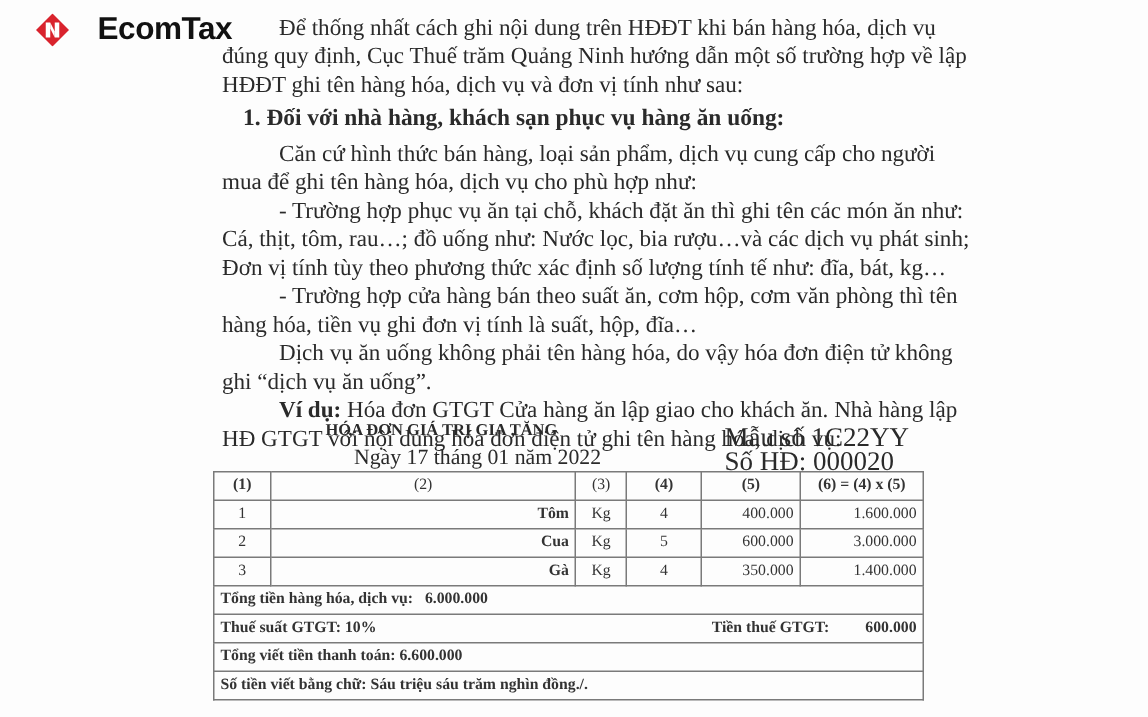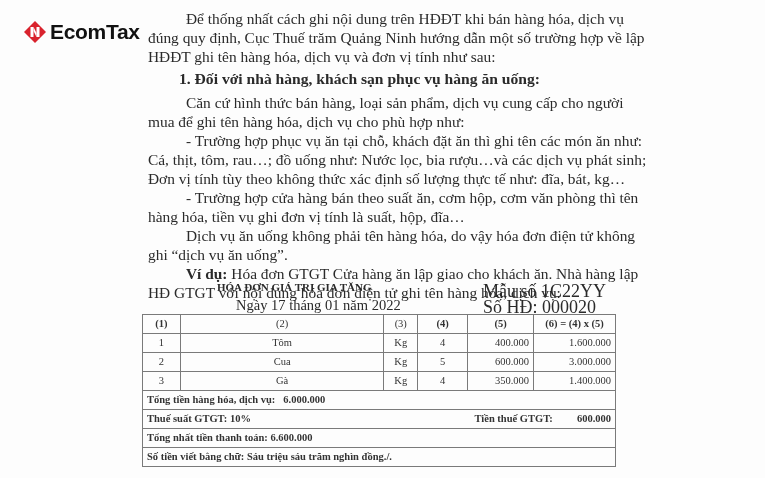--- a/index.html
+++ b/index.html
@@ -3,53 +3,53 @@
   <meta charset="utf-8">
   <style>
     html, body { margin: 0; padding: 0; }
     body {
       width: 765px; height: 478px; overflow: hidden;
       background: #fdfdfd; position: relative;
       font-family: "Liberation Serif", "DejaVu Serif", serif;
       color: #2a2a2a;
     }
     .logo {
-      position: absolute; left: 24px; top: 20px;
-      display: flex; align-items: center; gap: 4px;
+      position: absolute; left: 24px; top: 8px;
+      display: flex; align-items: center; gap: 19px;
     }
     .logo svg { width: 22px; height: 22px; display: block; }
     .logo-text {
       font-family: "Liberation Sans", "DejaVu Sans", sans-serif;
       font-weight: bold; font-size: 21px; color: #111; letter-spacing: -0.3px;
     }
     .doc { position: absolute; left: 148px; top: 0; width: 475px; font-size: 15.4px; line-height: 18.4px; }
     .line { white-space: nowrap; position: absolute; left: 0; }
     .ind { padding-left: 38px; }
     .bold { font-weight: bold; }
-    .heading { font-weight: bold; font-size: 15.6px; margin-left: 17px; }
+    .heading { font-weight: bold; font-size: 15.6px; }
 
     .inv-title { position: absolute; font-weight: bold; font-size: 11px; white-space: nowrap; }
     .inv-date { position: absolute; font-size: 14.5px; white-space: nowrap; text-align: center; }
     .inv-meta { position: absolute; font-size: 18px; white-space: nowrap; }
 
     table.invoice {
       position: absolute; left: 142px; top: 314px; width: 474px;
       border-collapse: collapse;
       font-family: "Liberation Serif", serif; font-size: 10.5px; color: #333;
     }
     table.invoice td, table.invoice th {
       border: 1px solid #7a7a7a; padding: 0 4px; height: 18px; line-height: 18px;
       white-space: nowrap;
     }
     table.invoice th { font-weight: bold; text-align: center; height: 20px; }
     table.invoice tr.idx td { text-align: center; }
     table.invoice tr.idx td.b { font-weight: bold; }
     .c { text-align: center; }
     .r { text-align: right; }
-    .l { text-align: center; }
+    .l { text-align: right; font-weight: bold; }
     td.sum { font-weight: bold; text-align: left; }
     td.sum.left { text-align: left; }
     .sumwrap { display: flex; justify-content: space-between; }
     .sumwrap .right { display: flex; gap: 24px; }
   </style>
 </head>
 <body>
 
 <div class="logo">
   <svg viewBox="0 0 22 22">
@@ -65,21 +65,21 @@
   <div class="line ind" style="top:10px">Để thống nhất cách ghi nội dung trên HĐĐT khi bán hàng hóa, dịch vụ</div>
   <div class="line" style="top:29px">đúng quy định, Cục Thuế trăm Quảng Ninh hướng dẫn một số trường hợp về lập</div>
   <div class="line" style="top:48px">HĐĐT ghi tên hàng hóa, dịch vụ và đơn vị tính như sau:</div>
 
   <div class="line heading" style="top:70px; left:14px">1. Đối với nhà hàng, khách sạn phục vụ hàng ăn uống:</div>
 
   <div class="line ind" style="top:94px">Căn cứ hình thức bán hàng, loại sản phẩm, dịch vụ cung cấp cho người</div>
   <div class="line" style="top:113px">mua để ghi tên hàng hóa, dịch vụ cho phù hợp như:</div>
   <div class="line ind" style="top:132px">- Trường hợp phục vụ ăn tại chỗ, khách đặt ăn thì ghi tên các món ăn như:</div>
   <div class="line" style="top:151px">Cá, thịt, tôm, rau…; đồ uống như: Nước lọc, bia rượu…và các dịch vụ phát sinh;</div>
-  <div class="line" style="top:170px">Đơn vị tính tùy theo không thức xác định số lượng thực tế như: đĩa, bát, kg…</div>
+  <div class="line" style="top:170px">Đơn vị tính tùy theo phương thức xác định số lượng tính tế như: đĩa, bát, kg…</div>
   <div class="line ind" style="top:189px">- Trường hợp cửa hàng bán theo suất ăn, cơm hộp, cơm văn phòng thì tên</div>
   <div class="line" style="top:208px">hàng hóa, tiền vụ ghi đơn vị tính là suất, hộp, đĩa…</div>
   <div class="line ind" style="top:227px">Dịch vụ ăn uống không phải tên hàng hóa, do vậy hóa đơn điện tử không</div>
   <div class="line" style="top:246px">ghi “dịch vụ ăn uống”.</div>
 
   <div class="line ind" style="top:265px"><span class="bold">Ví dụ:</span><span> Hóa đơn GTGT Cửa hàng ăn lập giao cho khách ăn. Nhà hàng lập</span></div>
   <div class="line" style="top:284px">HĐ GTGT với nội dung hóa đơn điện tử ghi tên hàng hóa, dịch vụ:</div>
 </div>
 
 <div class="inv-title" style="left:217px; top:281px">HÓA ĐƠN GIÁ TRỊ GIA TĂNG</div>
@@ -141,21 +141,21 @@
         <span>Thuế suất GTGT: 10%</span>
         <span class="right">
           <span>Tiền thuế GTGT:</span>
           <span>600.000</span>
         </span>
       </div>
     </td>
   </tr>
   <tr>
     <td colspan="6" class="sum">
-      <span>Tổng nhất tiền thanh toán:</span>
+      <span>Tổng viết tiền thanh toán:</span>
       <span>6.600.000</span>
     </td>
   </tr>
   <tr>
     <td colspan="6" class="sum left">Số tiền viết bằng chữ: Sáu triệu sáu trăm nghìn đồng./.</td>
   </tr>
 </tbody>
   </table>
 
 </body></html>

